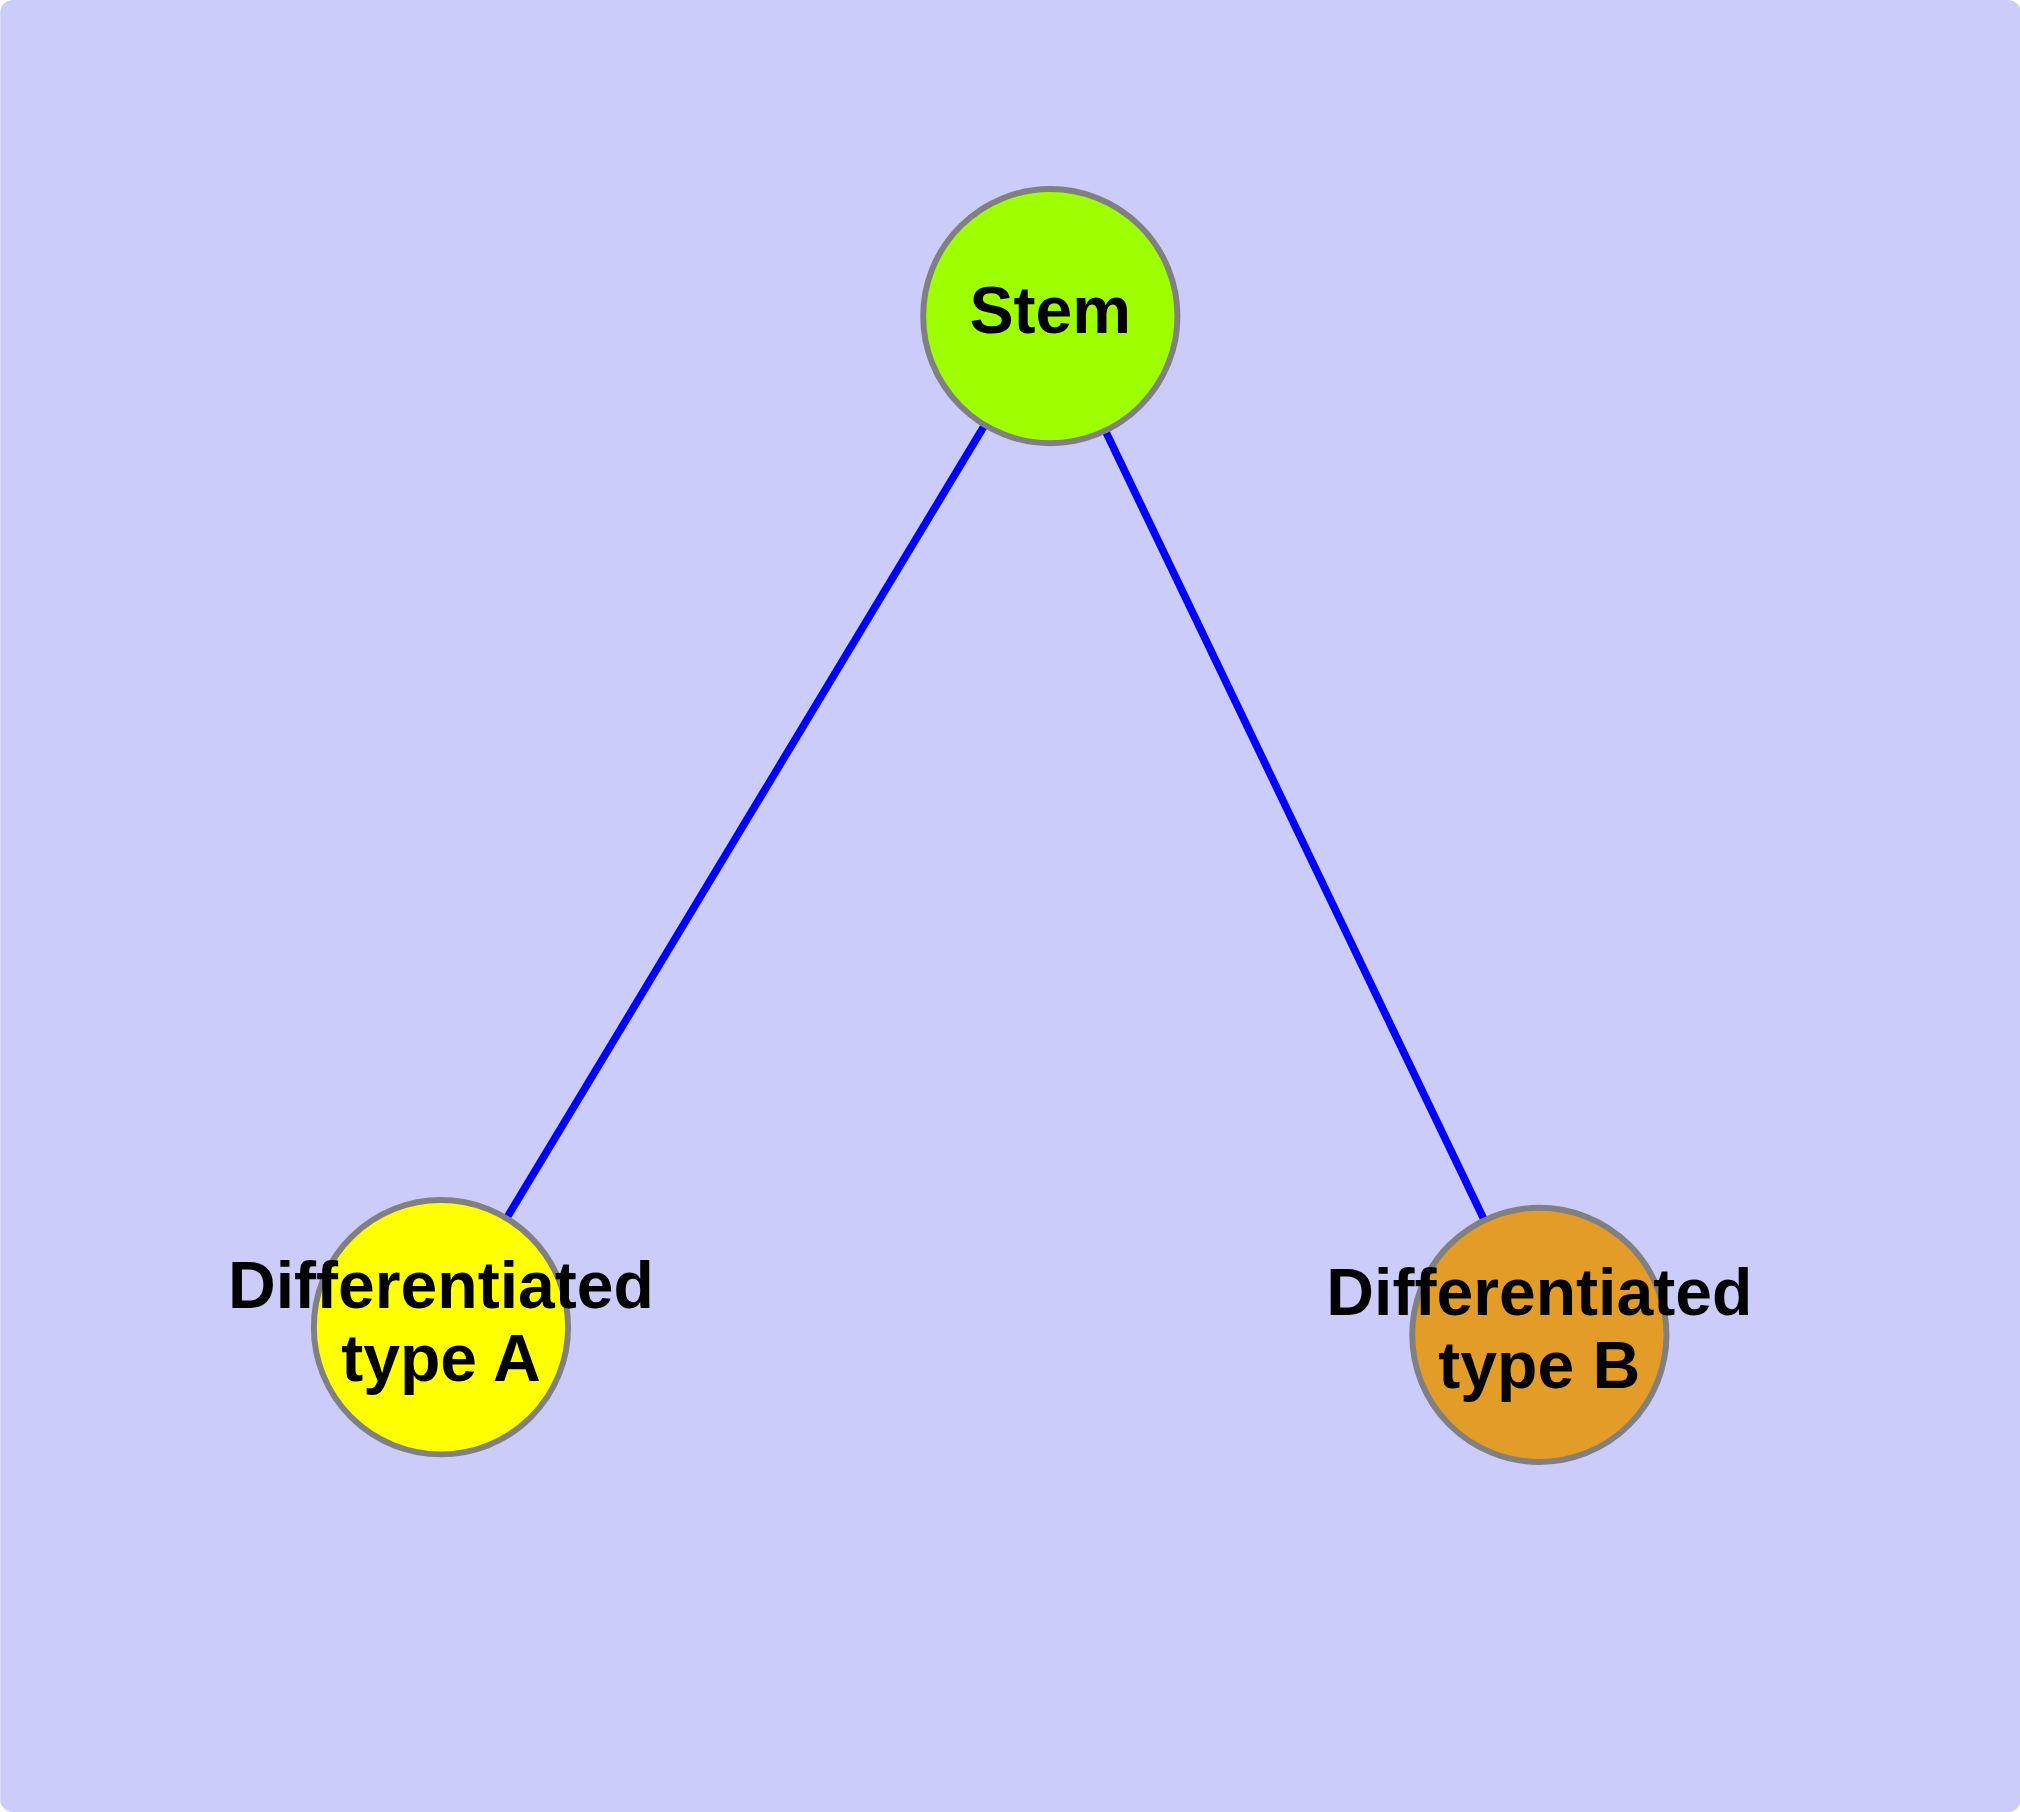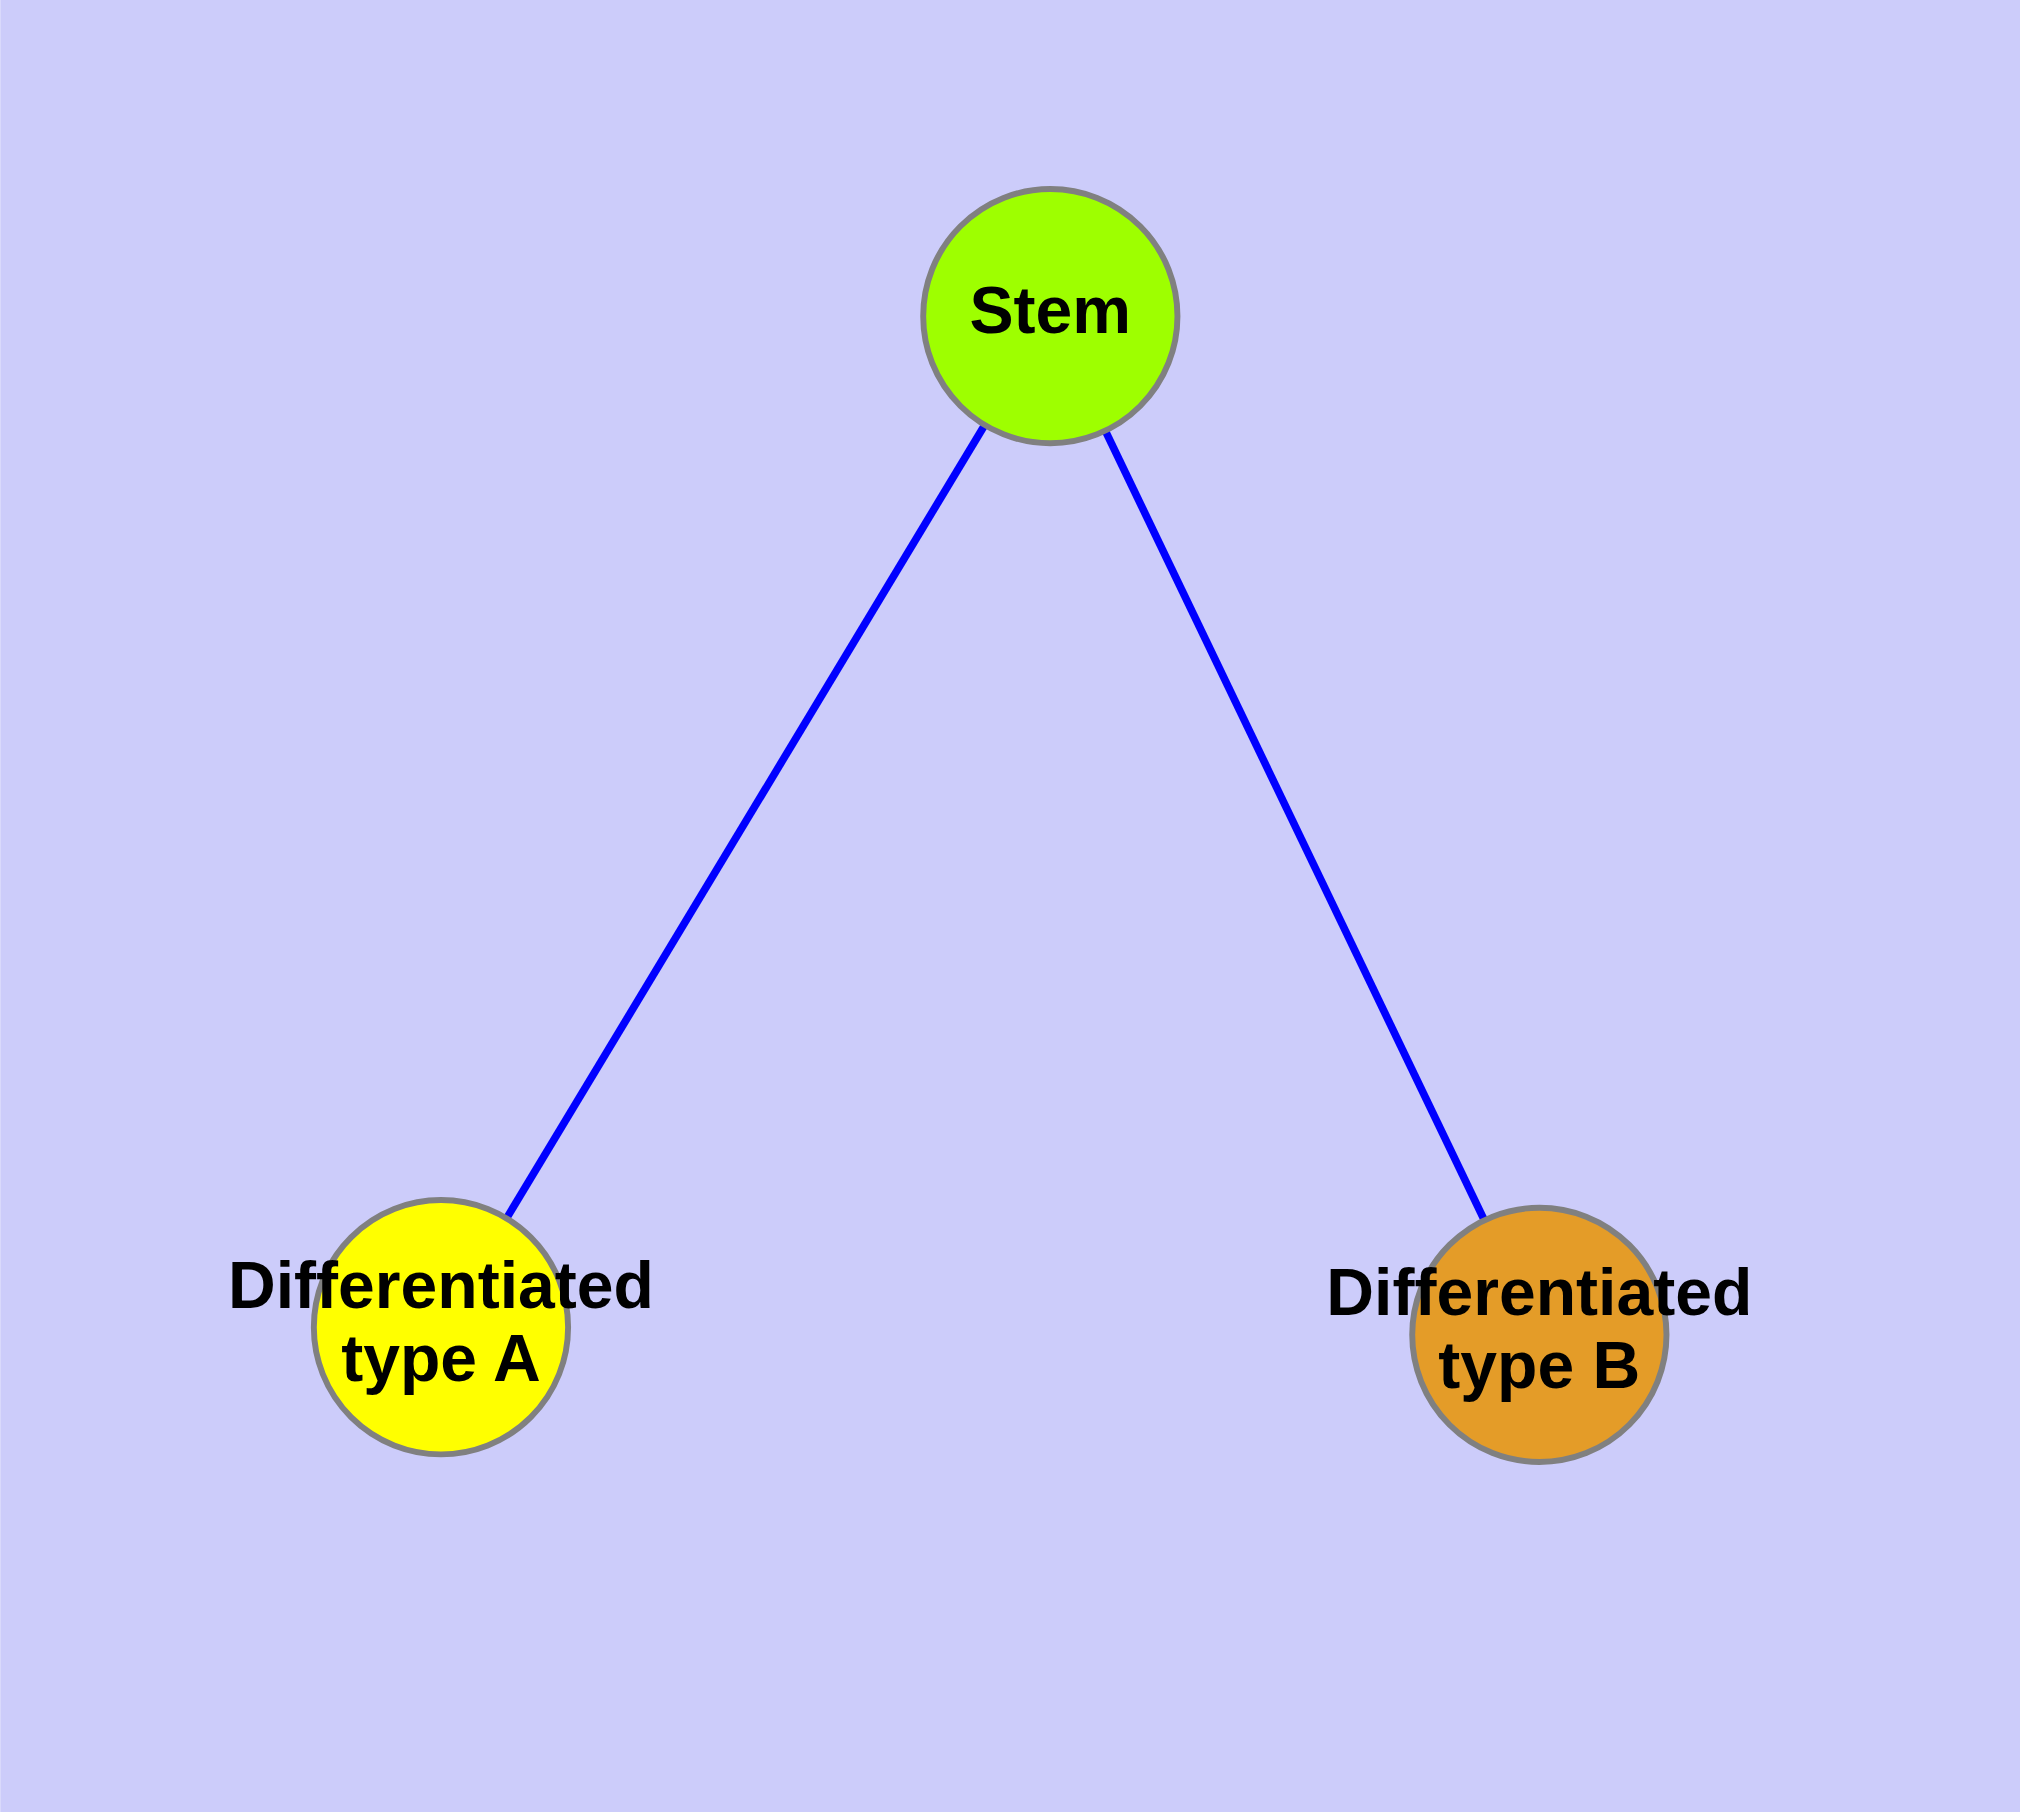--- a/index.html
+++ b/index.html
@@ -28,21 +28,21 @@
     font-weight: bold;
     fill: #000000;
     text-anchor: middle;
     dominant-baseline: middle;
     white-space: pre;
   }
 </style>
 </head>
 <body>
 
-<div id="canvas" style="width: 2021px; height: 1812px;">
+<div id="canvas" style="width: 2021px; height: 1812px; border-radius: 13px;">
   <svg id="graph-svg" viewBox="0 0 2384 2138" xmlns="http://www.w3.org/2000/svg" style="width: 2021px; height: 1812px;">
 
     <rect id="bg-rect" x="0" y="0" width="2384" height="2138" fill="#ccccfa"></rect>
 
     <g id="edges-layer">
         <line x1="1163.3790470751107" y1="498.47398725923904" x2="595.6209529248893" y2="1440.526012740761" stroke="#0000ff" stroke-width="9" stroke-linecap="butt"></line>
         <line x1="1302.3986734320713" y1="505.07141328483465" x2="1752.6013265679287" y2="1442.9285867151655" stroke="#0000ff" stroke-width="9" stroke-linecap="butt"></line>
       </g>
     <g id="nodes-layer">
         <circle cx="1239" cy="373" r="150" fill="#9eff00" stroke="#808080" stroke-width="7"></circle>

